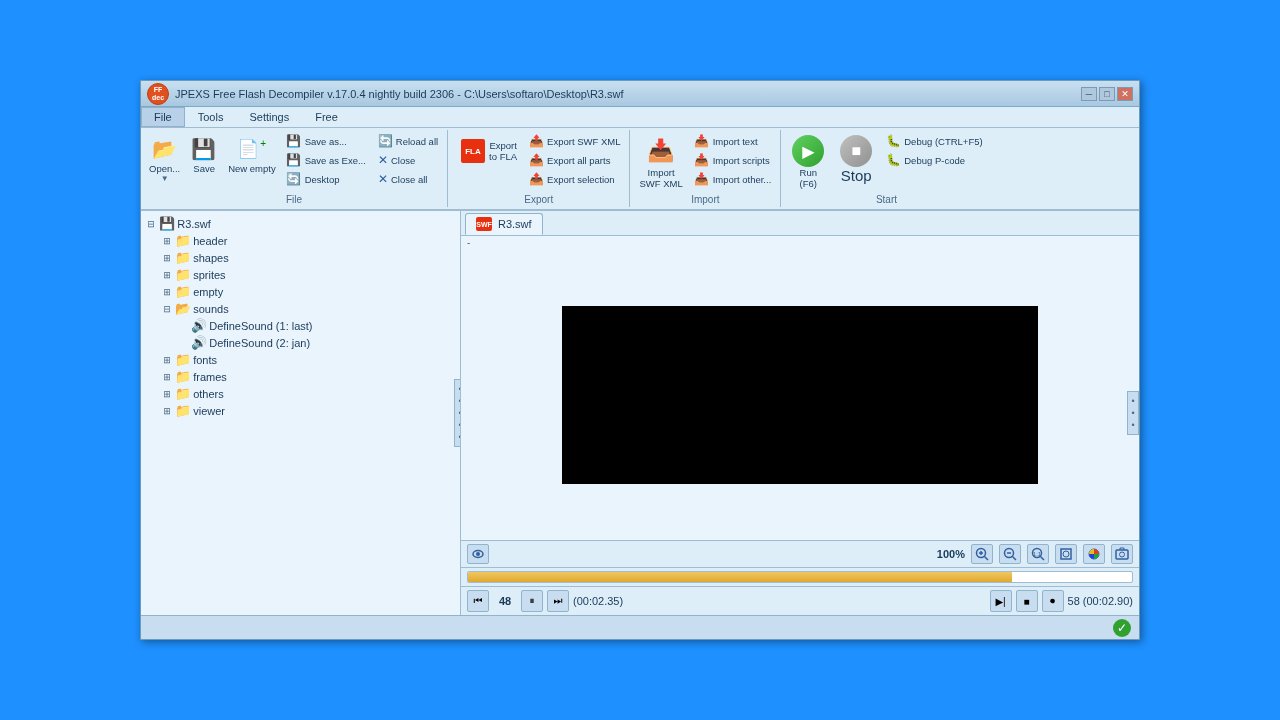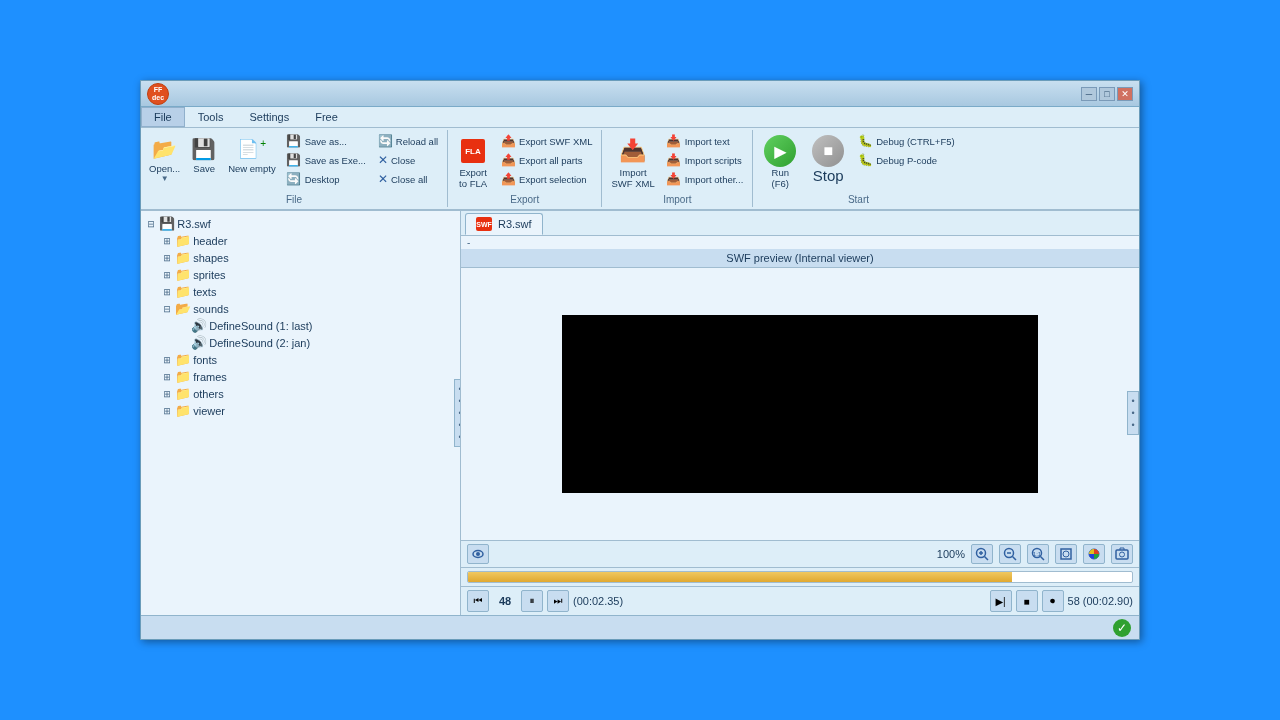--- a/index.html
+++ b/index.html
@@ -384,20 +384,21 @@
 </head>
 <body>
 
 <div class="window">
 
   <div class="title-bar">
     <div class="title-bar-left">
       <div class="title-logo">
         <span style="font-size:7px;line-height:1.1;text-align:center">FF<br>dec</span>
       </div>
+      <span class="title-text">JPEXS Free Flash Decompiler v.17.0.4 nightly build 2306 - C:\Users\softaro\Desktop\R3.swf</span>
     </div>
     <div class="title-buttons">
       <div class="title-btn">─</div>
       <div class="title-btn">□</div>
       <div class="title-btn close-btn">✕</div>
     </div>
   </div>
 
   <div class="menu-bar">
     <div class="menu-item active">File</div>
@@ -456,21 +457,21 @@
             <span>Close all</span>
           </div>
         </div>
       </div>
       <div class="toolbar-label">File</div>
     </div>
 
     <div class="toolbar-section">
       <div class="toolbar-buttons">
 
-        <div style="display:flex;flex-direction:column;align-items:center;cursor:pointer;padding:2px 4px;border:1px solid transparent;border-radius:2px;">
+        <div style="display:flex;flex-direction:row;align-items:center;cursor:pointer;padding:2px 4px;border:1px solid transparent;border-radius:2px;">
           <div style="width:32px;height:32px;display:flex;align-items:center;justify-content:center;">
             <svg width="28" height="28" viewBox="0 0 28 28">
               <rect x="2" y="2" width="24" height="24" rx="2" fill="#e83010"></rect>
               <text x="14" y="17" text-anchor="middle" fill="white" font-size="8" font-weight="bold">FLA</text>
             </svg>
           </div>
           <span style="font-size:9.5px;color:#1a3a5a;text-align:center;">Export<br>to FLA</span>
         </div>
         <div class="tb-group-rows">
           <div class="tb-btn-small">
@@ -572,21 +573,21 @@
           <span class="tree-indent" style="width:16px"></span>
           <span class="tree-toggle">⊞</span>
           <span class="tree-icon">📁</span>
           <span class="tree-label">sprites</span>
         </div>
 
         <div class="tree-node">
           <span class="tree-indent" style="width:16px"></span>
           <span class="tree-toggle">⊞</span>
           <span class="tree-icon">📁</span>
-          <span class="tree-label">texts</span>
+          <span class="tree-label">empty</span>
         </div>
 
         <div class="tree-node">
           <span class="tree-indent" style="width:16px"></span>
           <span class="tree-toggle">⊟</span>
           <span class="tree-icon">📂</span>
           <span class="tree-label">sounds</span>
         </div>
 
         <div class="tree-node">
@@ -644,33 +645,32 @@
 
       <div class="tab-bar">
         <div class="tab active">
           <span class="swf-indicator">SWF</span>
           <span>R3.swf</span>
         </div>
       </div>
 
       <div class="preview-area">
         <div style="font-size:10px;color:#4a6a88;padding:1px 6px;">-</div>
-        <div class="preview-header">SWF preview (Internal viewer)</div>
         <div class="preview-content">
           <div class="swf-canvas"></div>
         </div>
 
         <div class="preview-toolbar">
           <div class="prev-btn">
             <svg width="14" height="14" viewBox="0 0 14 14">
               <ellipse cx="7" cy="7" rx="5" ry="3.5" fill="none" stroke="#3060a0" stroke-width="1.5"></ellipse>
               <circle cx="7" cy="7" r="2" fill="#3060a0"></circle>
             </svg>
           </div>
-          <span class="zoom-label" style="margin-left:auto;">100%</span>
+          <span class="zoom-label" style="margin-left:auto;font-weight:bold;">100%</span>
           <div class="prev-btn">
             <svg width="14" height="14" viewBox="0 0 14 14">
               <circle cx="6" cy="6" r="4.5" fill="none" stroke="#3060a0" stroke-width="1.5"></circle>
               <line x1="4" y1="6" x2="8" y2="6" stroke="#3060a0" stroke-width="1.5"></line>
               <line x1="6" y1="4" x2="6" y2="8" stroke="#3060a0" stroke-width="1.5"></line>
               <line x1="9.5" y1="9.5" x2="13" y2="13" stroke="#3060a0" stroke-width="1.5"></line>
             </svg>
           </div>
           <div class="prev-btn">
             <svg width="14" height="14" viewBox="0 0 14 14">

